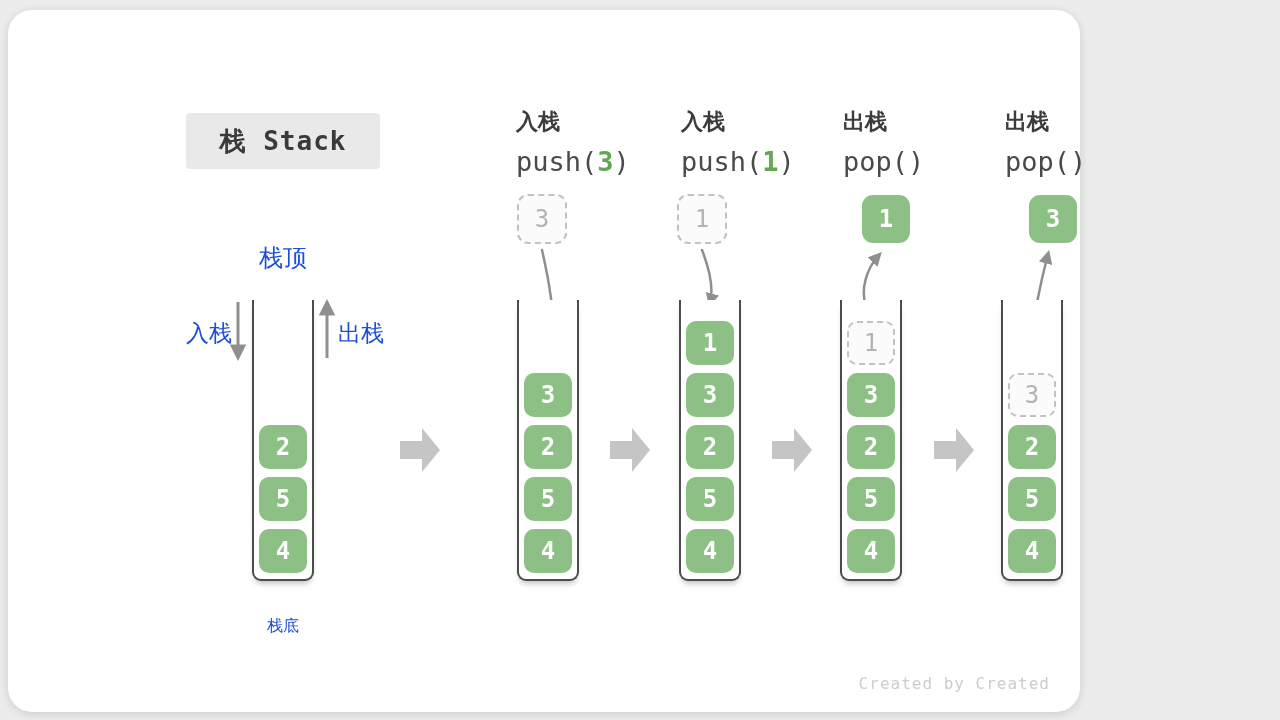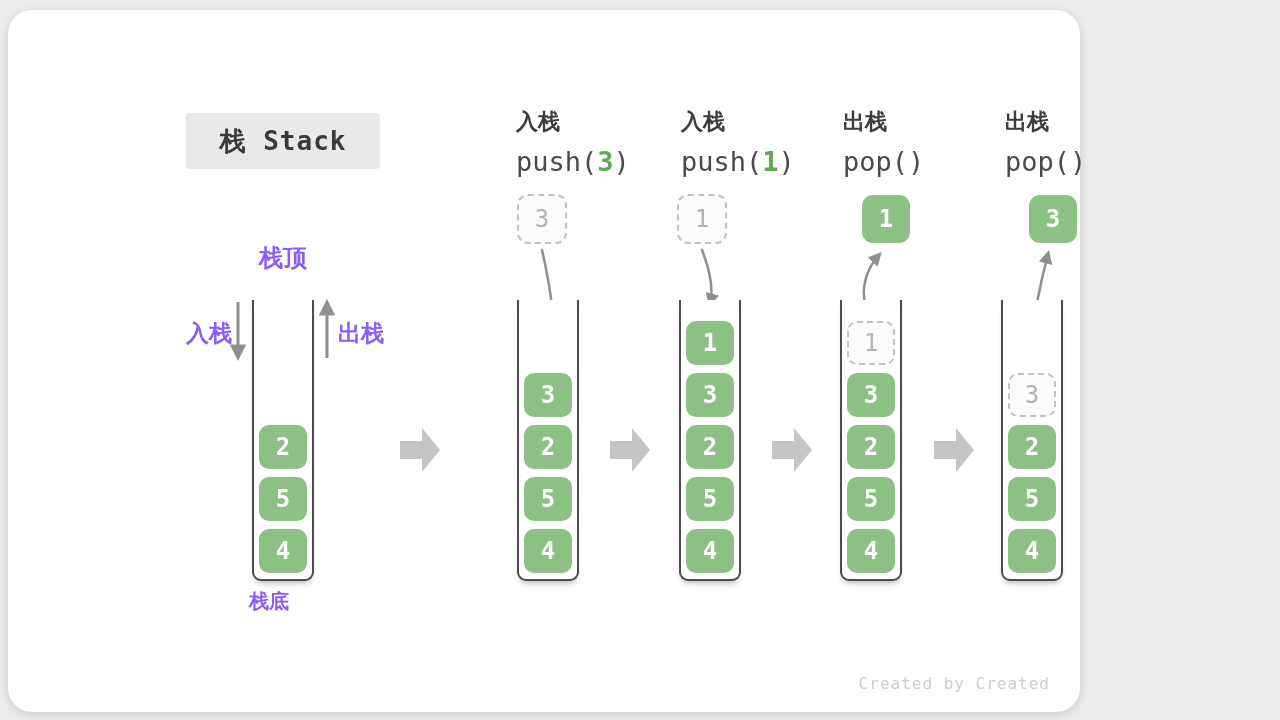--- a/index.html
+++ b/index.html
@@ -66,23 +66,23 @@
   }
   .floater.ghost{
     width:50px;height:50px;border:2px dashed #c2c2c2;background:#fbfbfb;color:#b3b3b3;
   }
   .floater.solid{
     width:48px;height:48px;background:#8cc084;color:#ffffff;font-weight:bold;
   }
   .f-push3{left:517px;top:194px;} .f-push1{left:677px;top:194px;}
   .f-pop1{left:862px;top:195px;}  .f-pop2{left:1029px;top:195px;}
 
-  .lbl{position:absolute;font-weight:bold;color:#8b5cf6;}
+  .lbl{position:absolute;font-weight:normal;color:#1d4ed8;}
   .lbl-top{left:249px;top:242px;width:68px;text-align:center;font-size:24px;}
-  .lbl-bottom{left:249px;top:588px;width:68px;font-size:20px;}
+  .lbl-bottom{left:249px;top:616px;width:68px;text-align:center;font-size:16px;}
   .lbl-in{left:186px;top:318px;font-size:23px;}
   .lbl-out{left:338px;top:318px;font-size:23px;}
 
   .watermark{
     position:absolute;right:38px;top:674px;
     font-family:"DejaVu Sans Mono","Liberation Mono",monospace;
     font-size:16px;color:#cdcdcd;letter-spacing:1px;
   }
 </style>
 </head>

